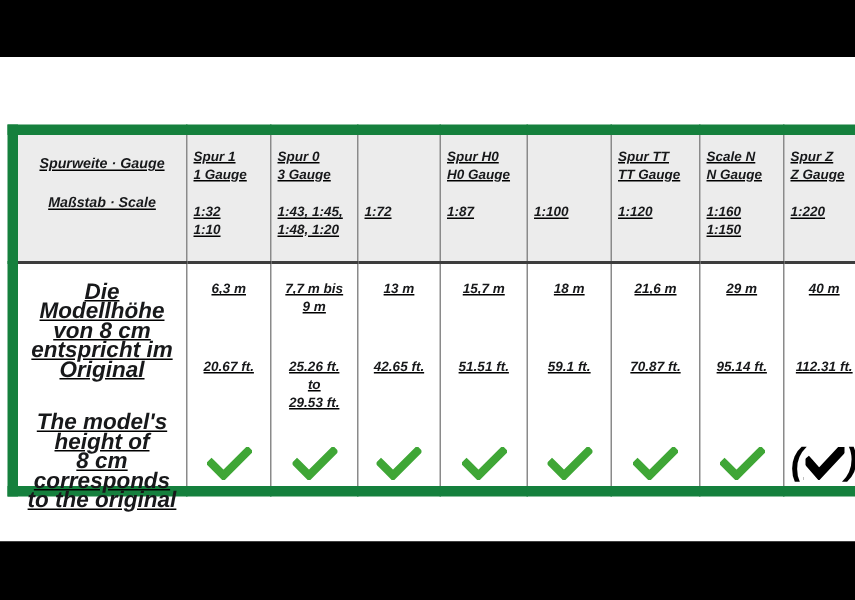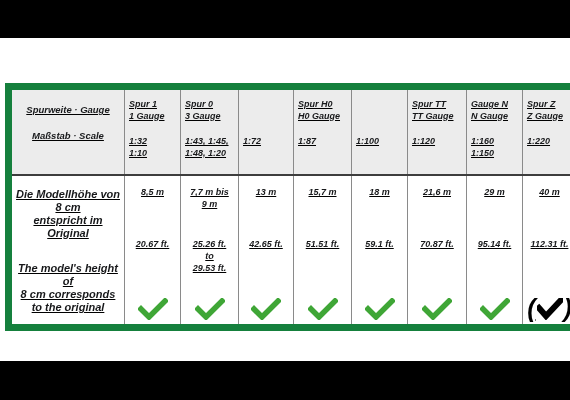--- a/index.html
+++ b/index.html
@@ -94,21 +94,21 @@
     text-align: center;
     font-style: italic;
     font-weight: bold;
     font-size: 9px;
     line-height: 12px;
     color: #17181a;
     height: 132px;
     position: relative;
   }
   .body-inner.label-col {
-    font-size: 11px;
+    font-size: 15px;
     line-height: 13px;
   }
   .metric-line {
     min-height: 12px;
   }
   .feet-line {
     margin-top: 28px;
     min-height: 12px;
   }
   .label-block-de {
@@ -206,21 +206,21 @@
             <td style="width:58px">
               <div class="hd-inner">
                 <div class="hd-gauge">Spur TT</div>
                 <div class="hd-gauge">TT Gauge</div>
                 <div class="hd-scale">1:120</div>
               </div>
             </td>
 
             <td style="width:55px">
               <div class="hd-inner">
-                <div class="hd-gauge">Gauge N</div>
+                <div class="hd-gauge">Scale N</div>
                 <div class="hd-gauge">N Gauge</div>
                 <div class="hd-scale">1:160</div>
                 <div>1:150</div>
               </div>
             </td>
 
             <td style="width:53px">
               <div class="hd-inner">
                 <div class="hd-gauge">Spur Z</div>
                 <div class="hd-gauge">Z Gauge</div>
@@ -243,21 +243,21 @@
                 <div class="label-block-en">
                   <div>The model's height of</div>
                   <div>8 cm corresponds</div>
                   <div>to the original</div>
                 </div>
               </div>
             </td>
 
             <td>
               <div class="body-inner">
-                <div class="metric-line nowrap">8,5 m</div>
+                <div class="metric-line nowrap">6,3 m</div>
                 <div class="metric-line"></div>
                 <div class="feet-line nowrap">20.67 ft.</div>
                 <div class="metric-line"></div>
                 <div class="metric-line"></div>
                 <div class="check-line">
                   <span class="check-green">
                     <svg width="30" height="22" viewBox="0 0 30 22">
                       <path d="M3 11 L11 19 L27 3" fill="none" stroke="#3fa636" stroke-width="5.5" stroke-linecap="square" stroke-linejoin="miter"></path>
                     </svg>
                   </span>

